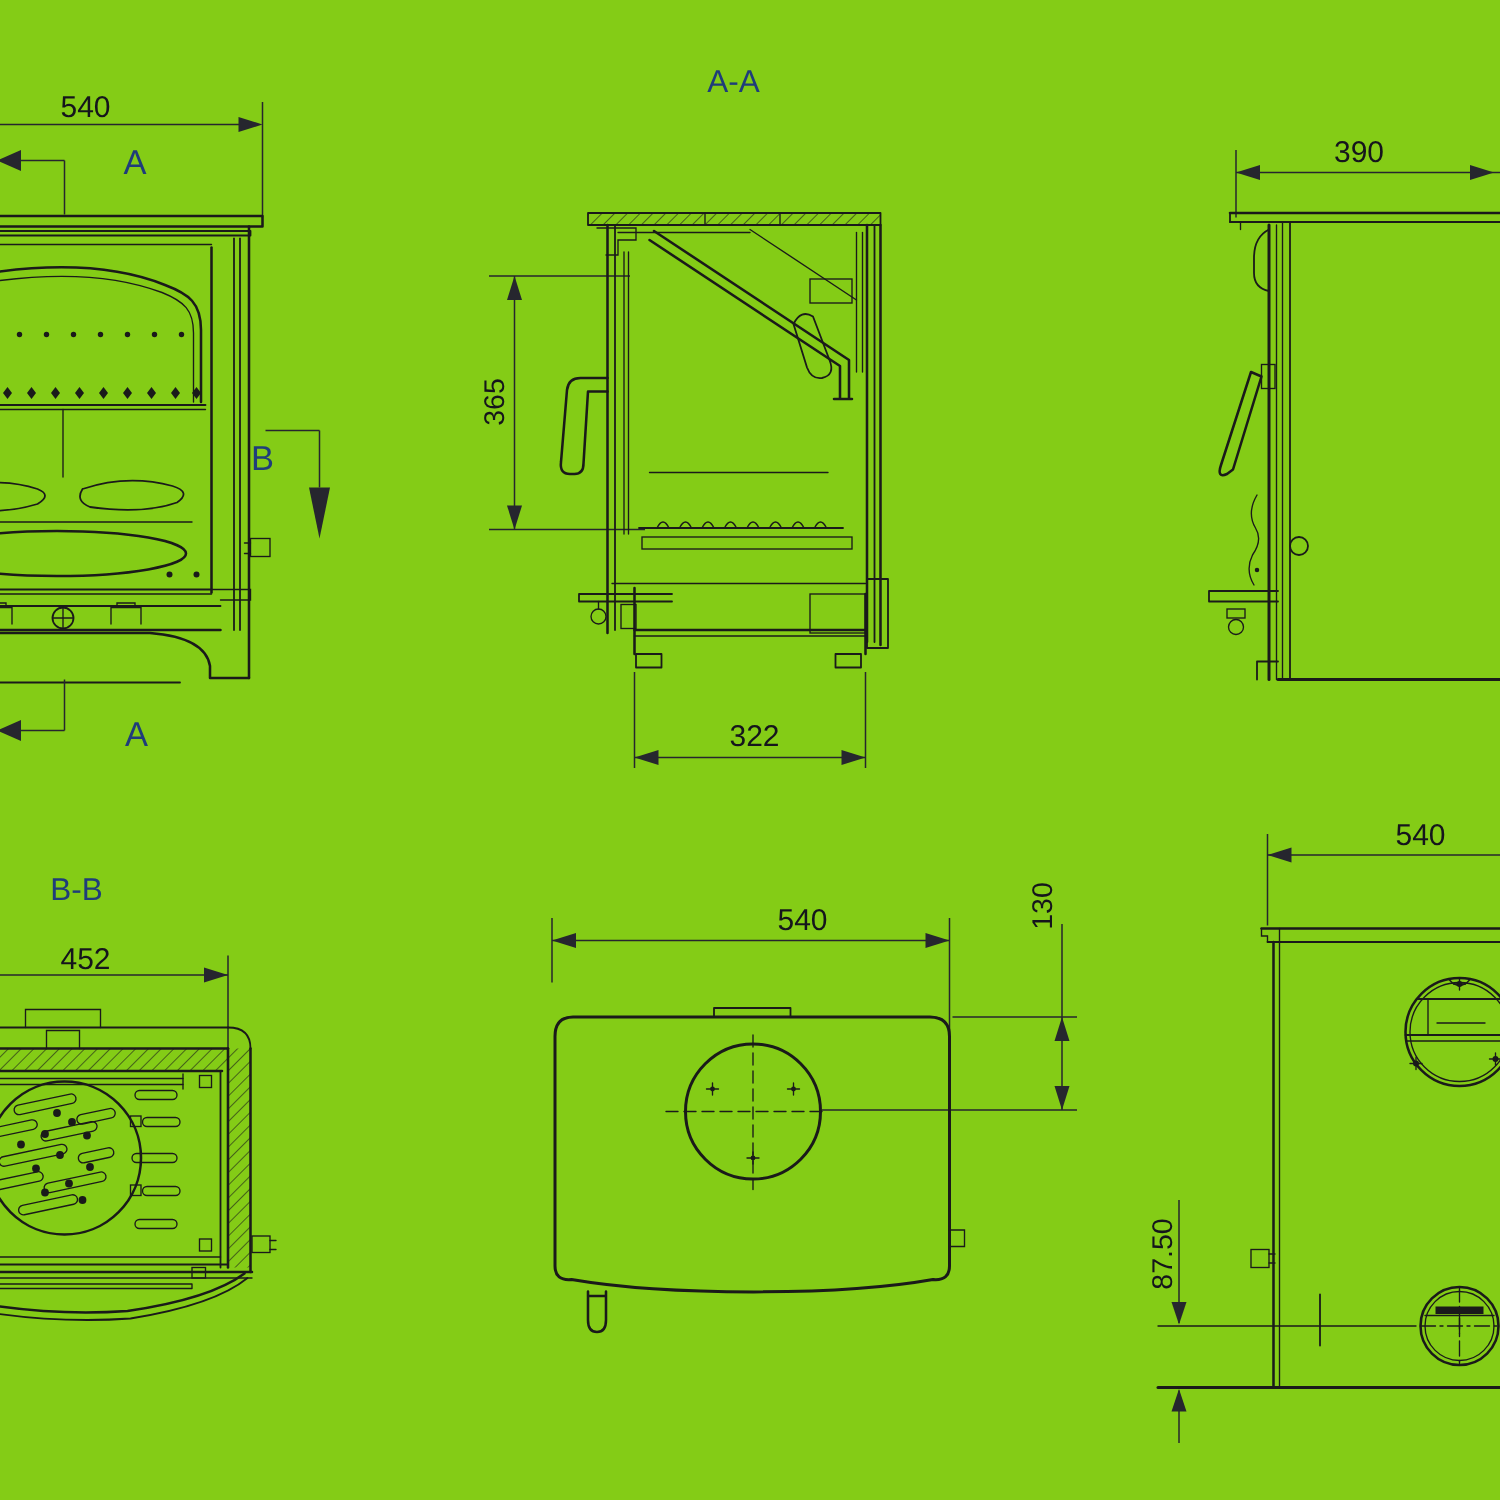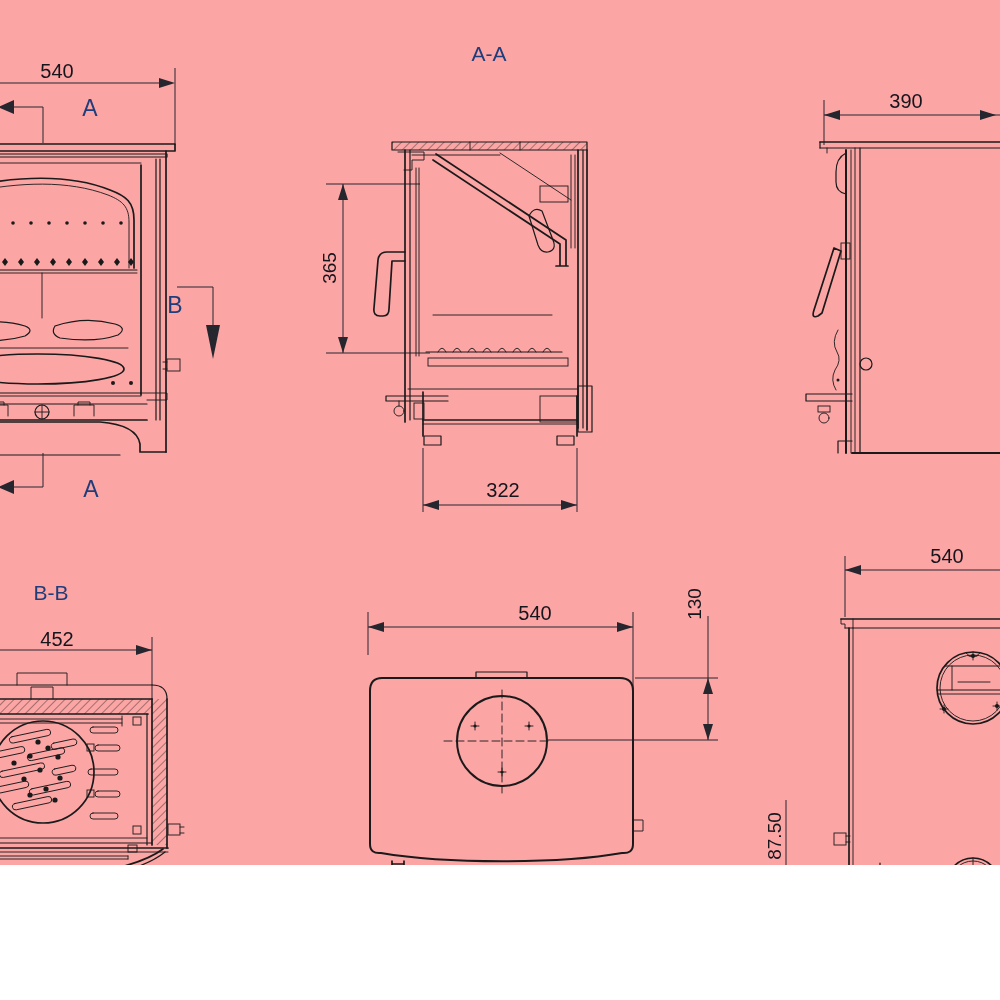--- a/index.html
+++ b/index.html
@@ -1,16 +1,16 @@
 <!DOCTYPE html>
 <html><head>
 <meta charset="utf-8">
 <style>
   html,body{margin:0;padding:0;background:#ffffff;}
-  .canvas{width:1000px;height:865px;position:relative;background:#fca5a5;overflow:hidden;}
+  .canvas{width:1000px;height:1000px;position:relative;background:#84cc16;overflow:hidden;}
   svg{display:block;}
   .ol{fill:none;stroke:#1a1a1a;stroke-width:1.7;stroke-linecap:round;stroke-linejoin:round}
   .ob{fill:none;stroke:#1a1a1a;stroke-width:2;stroke-linecap:round;stroke-linejoin:round}
   .om{fill:none;stroke:#1a1a1a;stroke-width:1.2;stroke-linecap:round;stroke-linejoin:round}
   .th{fill:none;stroke:#1a1a1a;stroke-width:0.9;stroke-linecap:round}
   .dim{fill:none;stroke:#26262e;stroke-width:1}
   .arr{fill:#26262e;stroke:none}
   .dot{fill:#1a1a1a;stroke:none}
   text{text-anchor:middle;font-family:"Liberation Sans","DejaVu Sans",sans-serif;}
   .num{font-size:20px;fill:#15151c}

